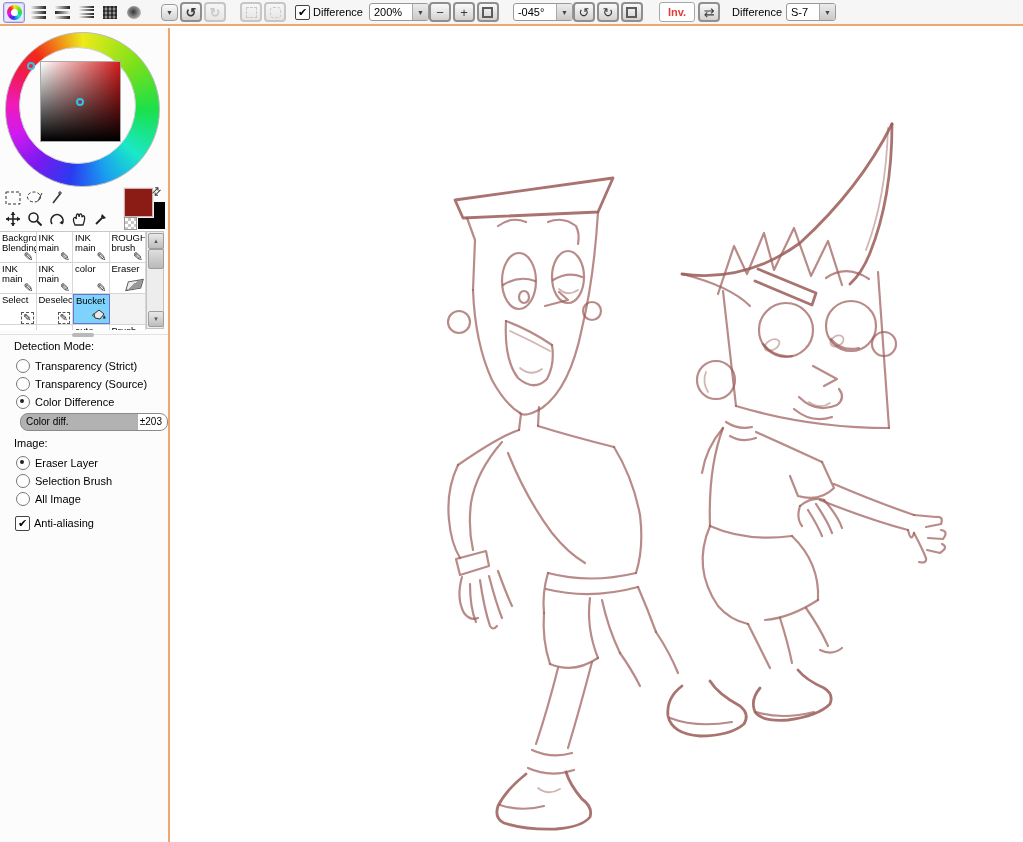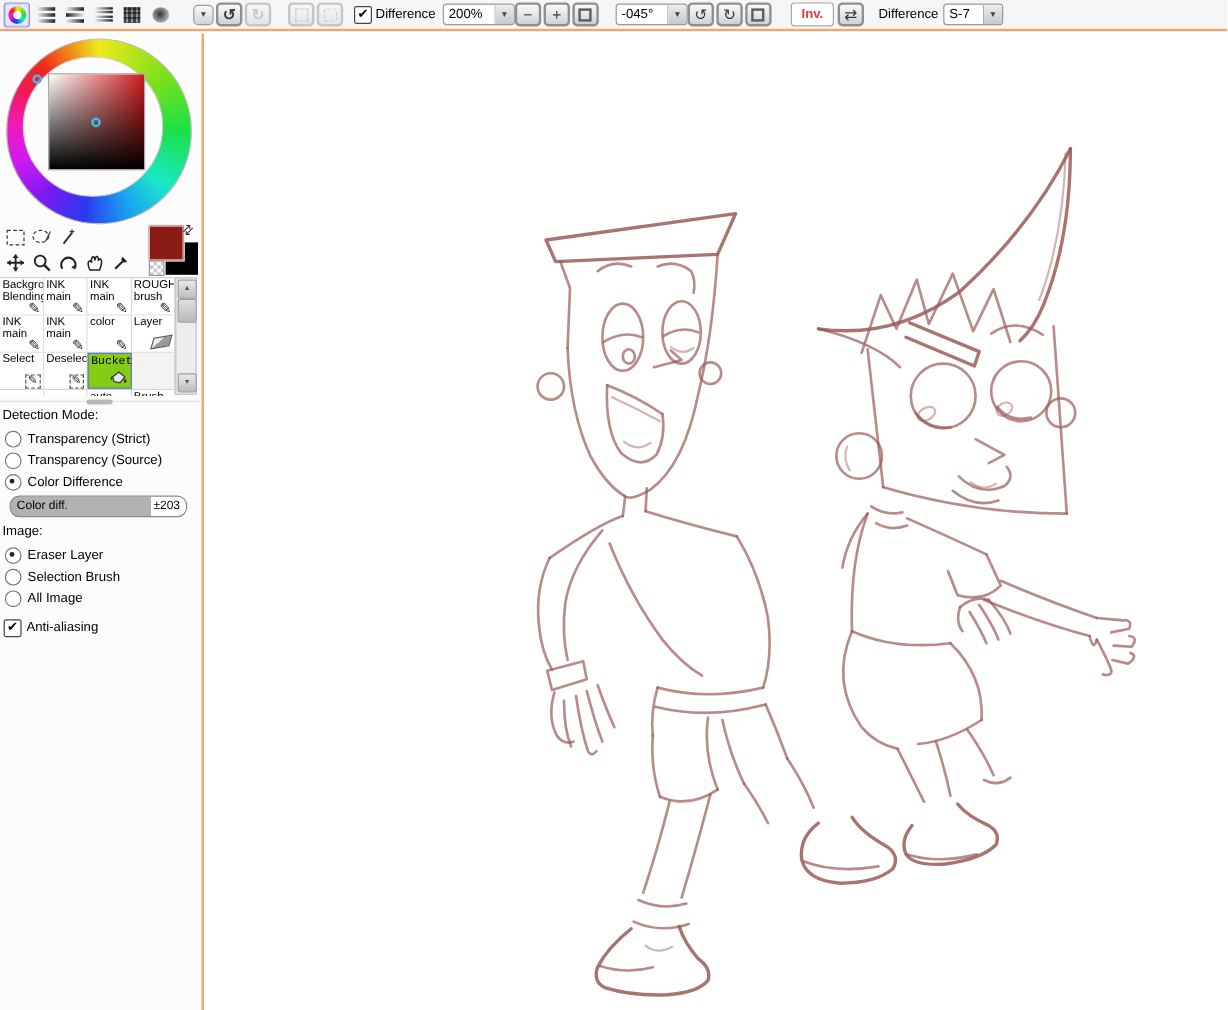--- a/index.html
+++ b/index.html
@@ -61,36 +61,36 @@
   .swapsw{position:absolute;left:152px;top:157px;font-size:11px;color:#333;transform:rotate(-45deg);}
   .transmini{position:absolute;left:124px;top:189px;width:11px;height:11px;border:1px solid #999;
      background:repeating-conic-gradient(#c8c8c8 0 25%,#fff 0 50%) 0 0/6px 6px;}
 
   
   .grid{position:absolute;left:0;top:203px;width:146px;background:#fff;border-top:1px solid #c8c8c8;}
   .grow{display:flex;border-bottom:1px solid #d4d4d4;}
   .gcell{width:36.5px;height:30px;border-right:1px solid #d8d8d8;box-sizing:border-box;position:relative;
          font-size:9.5px;line-height:10px;padding:1px 0 0 2px;overflow:hidden;background:#fff;}
   .gcell .ic{position:absolute;right:2px;bottom:0;font-size:12px;color:#222;}
-  .gcell.sel{background:#84cc16;border:1px solid #6b74d6;font-family:Liberation Mono, monospace;}
+  .gcell.sel{background:#7dd3fc;border:1px solid #6b74d6;}
   .gclip{display:flex;height:5px;overflow:hidden;border-bottom:1px solid #cicic1;}
   .gclip .gcell{height:5px;border-bottom:none;}
   .eraser-ic{position:absolute;right:3px;bottom:3px;width:13px;height:8px;background:linear-gradient(135deg,#eee 40%,#999 40%);
      border:1px solid #555;transform:skewX(-25deg) rotate(-10deg);}
   
   .tscroll{position:absolute;left:146px;top:203px;width:18px;height:98px;background:#ededed;border:1px solid #c2c2c2;box-sizing:border-box;}
   .sbtn{position:absolute;left:1px;width:14px;height:14px;background:linear-gradient(#e9e9e9,#bdbdbd);
         border:1px solid #9d9d9d;font-size:6px;color:#555;display:flex;align-items:center;justify-content:center;border-radius:2px;}
   .sthumb{position:absolute;left:1px;top:17px;width:14px;height:18px;background:linear-gradient(#dfdfdf,#b9b9b9);border:1px solid #9d9d9d;border-radius:2px;}
 
   .handle{position:absolute;left:0;top:306px;width:168px;border-top:1px solid #e2e2e2;}
   .handle i{position:absolute;left:72px;top:-2px;width:22px;height:4px;background:#b9b9b9;border-radius:2px;}
 
   
-  .opts{position:absolute;left:2px;top:312px;width:164px;}
+  .opts{position:absolute;left:14px;top:312px;width:164px;}
   .radio-row,.chk-row{display:flex;align-items:center;height:18px;}
   .radio{width:12px;height:12px;border:1px solid #777;border-radius:50%;background:#fff;margin:0 5px 0 2px;position:relative;flex:none;}
   .radio.on:after{content:"";position:absolute;left:3px;top:3px;width:4px;height:4px;border-radius:50%;background:#222;}
   .slider{position:relative;height:16px;border:1px solid #8a8a8a;border-radius:8px;overflow:hidden;
           margin:2px 10px 4px 6px;font-size:10px;padding-left:16px;}
   .slider .lab{position:absolute;left:5px;top:2px;}
   .slider .v{position:absolute;right:5px;top:2px;}
 
   
   .canvas{position:absolute;left:170px;top:28px;width:853px;height:814px;background:#fff;}
@@ -269,21 +269,21 @@
       <div class="grow">
         <div class="gcell"><span>Backgrou</span><br><span>Blending</span><span class="ic">✎</span></div>
         <div class="gcell"><span>INK</span><br><span>main</span><span class="ic">✎</span></div>
         <div class="gcell"><span>INK</span><br><span>main</span><span class="ic">✎</span></div>
         <div class="gcell"><span>ROUGH</span><br><span>brush</span><span class="ic">✎</span></div>
       </div>
       <div class="grow">
         <div class="gcell"><span>INK</span><br><span>main</span><span class="ic">✎</span></div>
         <div class="gcell"><span>INK</span><br><span>main</span><span class="ic">✎</span></div>
         <div class="gcell"><span>color</span><span class="ic">✎</span></div>
-        <div class="gcell"><span>Layer</span><span class="eraser-ic"></span></div>
+        <div class="gcell"><span>Eraser</span><span class="eraser-ic"></span></div>
       </div>
       <div class="grow">
         <div class="gcell"><span>Select</span><span class="ic" style="border:1px dashed #555;font-size:10px;padding:0 1px">✎</span></div>
         <div class="gcell"><span>Deselect</span><span class="ic" style="border:1px dashed #555;font-size:10px;padding:0 1px">✎</span></div>
         <div class="gcell sel"><span>Bucket</span>
           <svg class="ic" width="16" height="13" style="bottom:2px">
               <path d="M3,6 L8,2 L13,6 L9,11 L4,10 Z" fill="#e8e8e8" stroke="#333"></path>
               <path d="M3,6 C1.5,6 1,8 2.5,8.5" fill="none" stroke="#333"></path>
               <path d="M13,7 l1.4,2.2 a1.2,1.2 0 1 1 -2.3,0.4 Z" fill="#333"></path>
             </svg>

